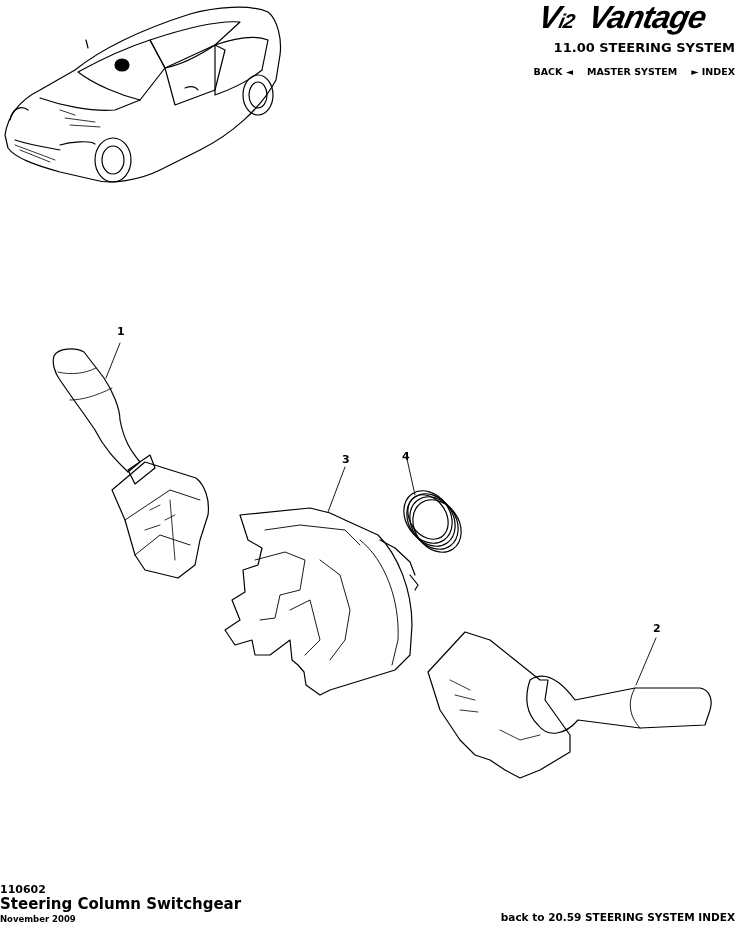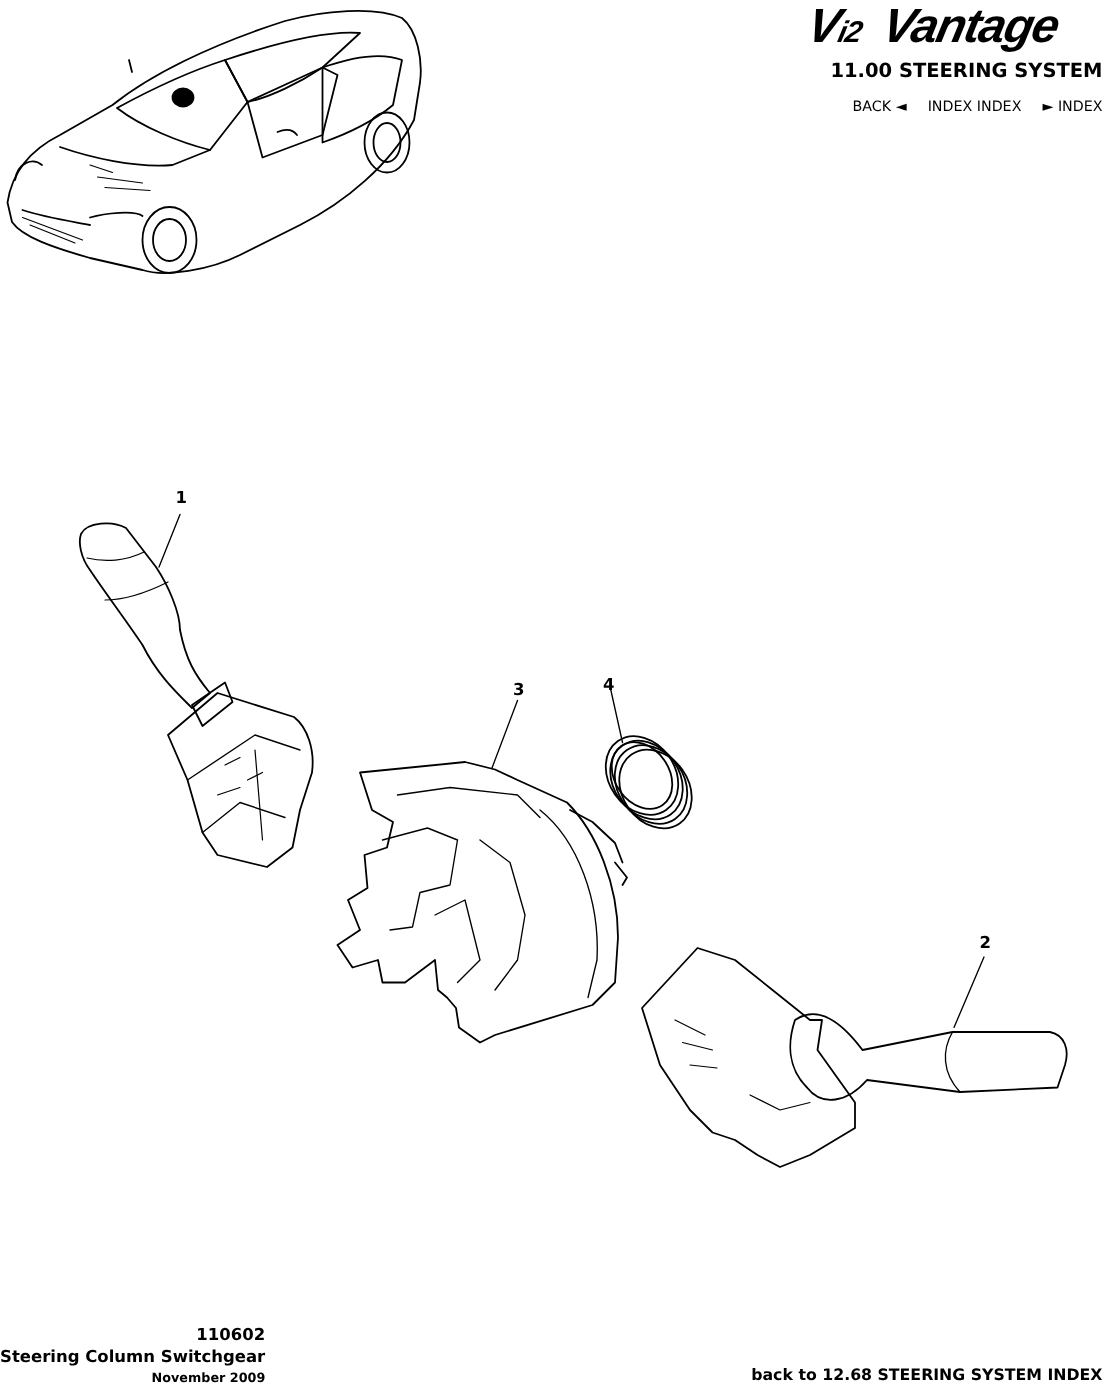--- a/index.html
+++ b/index.html
@@ -1,44 +1,44 @@
 <!DOCTYPE html>
 <html><head>
 <meta charset="utf-8">
 <style>
   html, body { margin: 0; padding: 0; background: #ffffff; }
   body { width: 737px; height: 927px; position: relative; overflow: hidden; font-family: "DejaVu Sans", sans-serif; color: #000; }
   .logo { position: absolute; left: 538px; top: 0px; font-family: "Liberation Sans", sans-serif; font-style: italic; font-weight: bold; font-size: 31px; letter-spacing: -1px; transform: skewX(-12deg); }
   .section-title { position: absolute; right: 2px; top: 40px; font-family: "DejaVu Sans", sans-serif; font-weight: bold; font-size: 13px; letter-spacing: 0px; }
-  .nav { position: absolute; right: 2px; top: 66px; font-family: "DejaVu Sans", sans-serif; font-weight: normal; font-size: 9.5px; display: flex; gap: 14px; }
+  .nav { position: absolute; right: 2px; top: 66px; font-family: "DejaVu Sans", sans-serif; font-weight: bold; font-size: 9.5px; display: flex; gap: 14px; }
   .nav a { color: #000; text-decoration: none; cursor: pointer; }
-  .footer-left { position: absolute; left: 0px; top: 882px; font-family: "DejaVu Sans", sans-serif; font-weight: bold; text-align: right; }
+  .footer-left { position: absolute; left: 0px; top: 882px; font-family: "DejaVu Sans", sans-serif; font-weight: bold; }
   .footer-left .code { font-size: 11px; line-height: 15px; }
-  .footer-left .name { font-size: 11px; line-height: 15px; }
+  .footer-left .name { font-size: 15px; line-height: 15px; }
   .footer-left .date { font-size: 8.5px; line-height: 14px; }
   .footer-right { position: absolute; right: 2px; top: 911px; font-family: "DejaVu Sans", sans-serif; font-weight: bold; font-size: 10.5px; color: #000; text-decoration: none; cursor: pointer; }
   .callout { position: absolute; font-family: "DejaVu Sans", sans-serif; font-weight: bold; font-size: 11px; }
   svg.art { position: absolute; left: 0; top: 0; }
 </style>
 </head>
 <body>
 
 <div class="logo">
   <svg width="196" height="36" viewBox="0 0 196 36">
     <text x="0" y="28" font-family="Liberation Sans, sans-serif" font-style="italic" font-weight="bold" font-size="32" fill="#000" letter-spacing="-1">V</text>
     <text x="21" y="28" font-family="Liberation Sans, sans-serif" font-style="italic" font-weight="bold" font-size="20" fill="#000">i2</text>
     <text x="50" y="28" font-family="Liberation Sans, sans-serif" font-style="italic" font-weight="bold" font-size="32" fill="#000" letter-spacing="-1">Vantage</text>
   </svg>
 </div>
 
 <div class="section-title">11.00 STEERING SYSTEM</div>
 
 <div class="nav">
   <a>BACK ◄</a>
-  <a>INDEX INDEX</a>
+  <a>MASTER SYSTEM</a>
   <a>► INDEX</a>
 </div>
 
 <svg class="art" width="737" height="927" viewBox="0 0 737 927" fill="none" stroke="#000" stroke-width="1.2" stroke-linejoin="round" stroke-linecap="round">
 
   <g>
     <path d="M5 135 C8 115 20 100 40 90 L75 70 C100 50 140 30 190 14 C215 7 250 4 268 12 C278 20 282 40 280 55 L276 80 C260 110 230 135 200 150 L160 170 C140 180 110 185 95 180 L60 172 C35 165 15 158 8 148 Z"></path>
     <path d="M78 72 C100 60 125 48 150 40 L165 68 L140 100 C120 95 95 85 78 72 Z"></path>
     <path d="M150 40 C180 30 215 20 240 22 L215 45 C200 55 180 65 165 68 Z"></path>
     <path d="M165 68 L215 45 L225 50 L215 90 L175 105 Z"></path>
@@ -106,13 +106,13 @@
 <div class="callout" style="left:653px; top:622px;">2</div>
 <div class="callout" style="left:342px; top:453px;">3</div>
 <div class="callout" style="left:402px; top:450px;">4</div>
 
 <div class="footer-left">
   <div class="code">110602</div>
   <div class="name">Steering Column Switchgear</div>
   <div class="date">November 2009</div>
 </div>
 
-<a class="footer-right">back to 12.68 STEERING SYSTEM INDEX</a>
+<a class="footer-right">back to 20.59 STEERING SYSTEM INDEX</a>
 
 </body></html>

